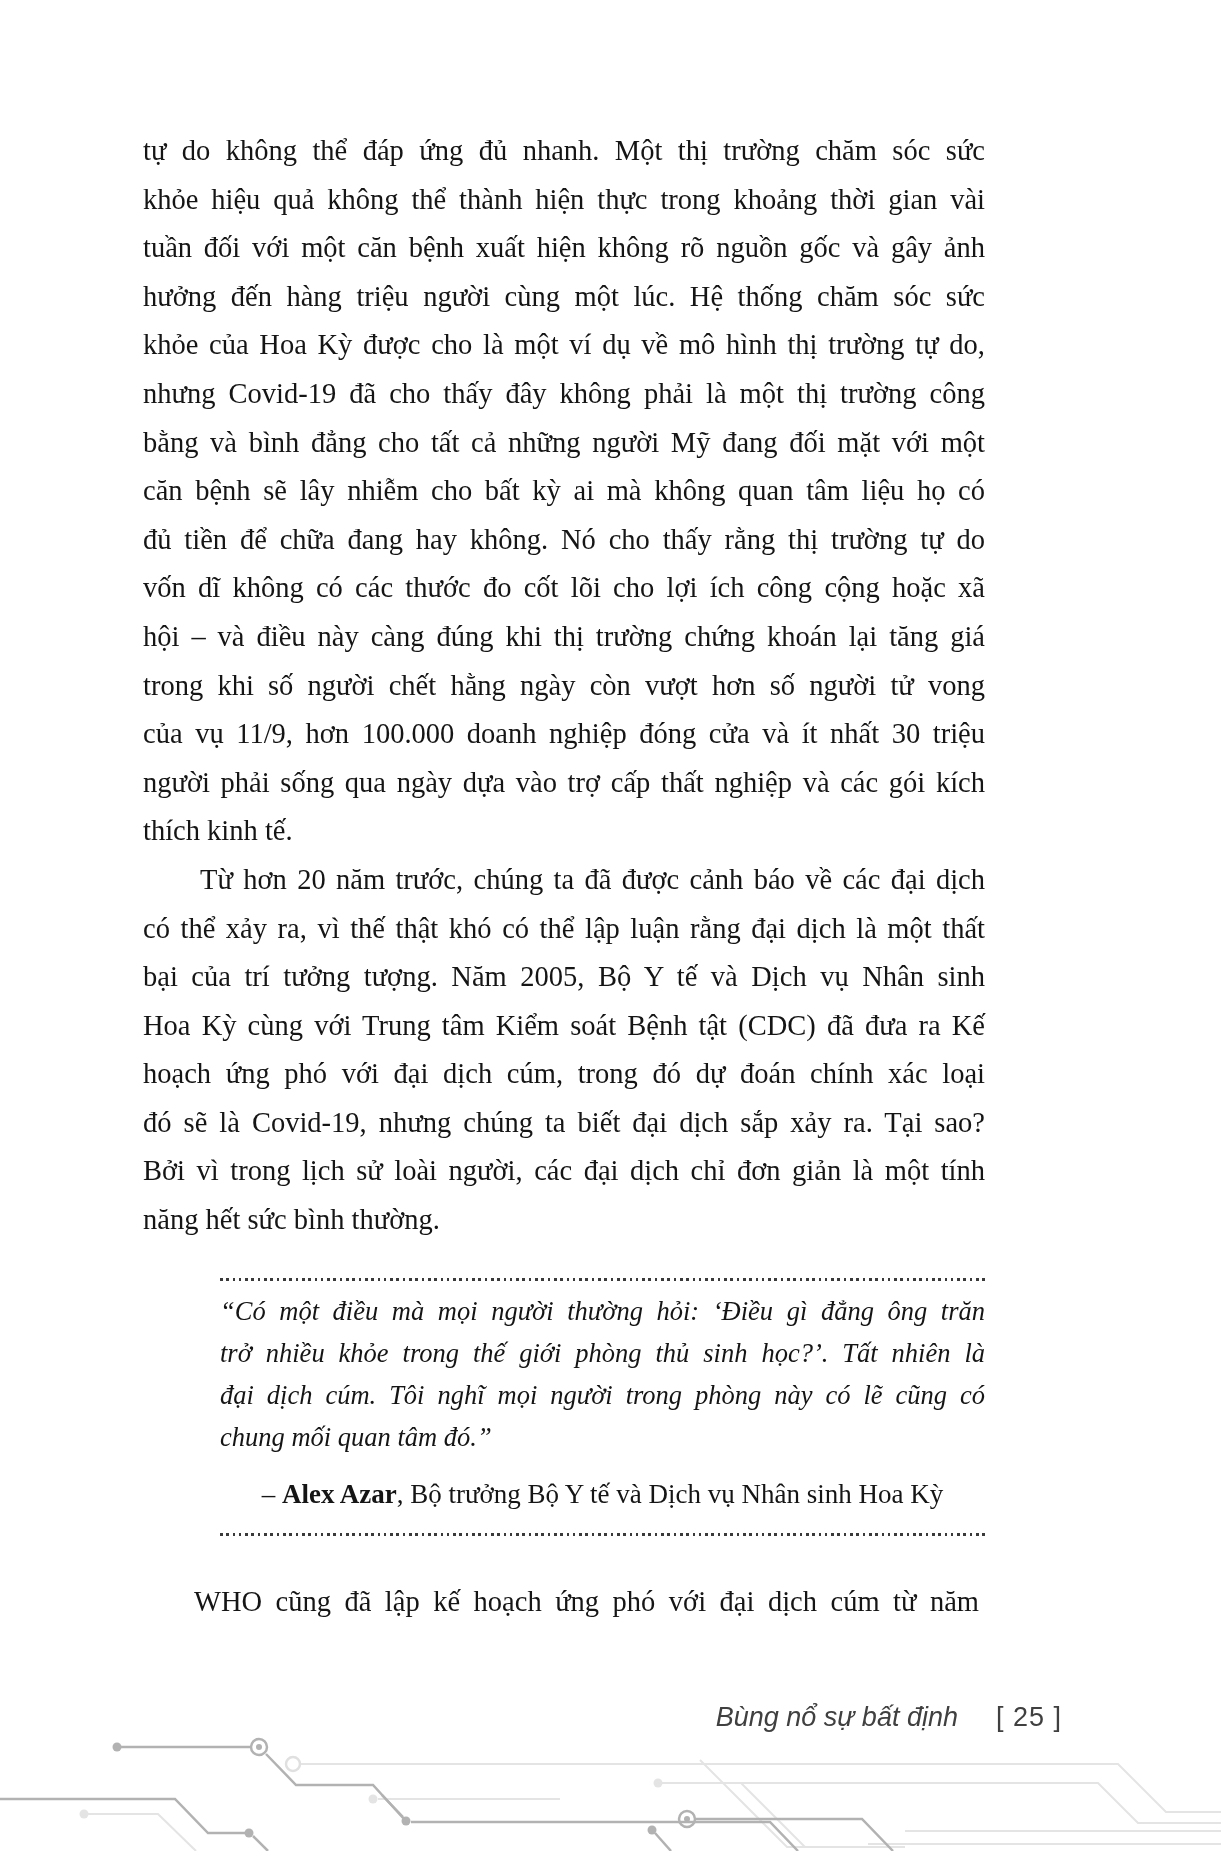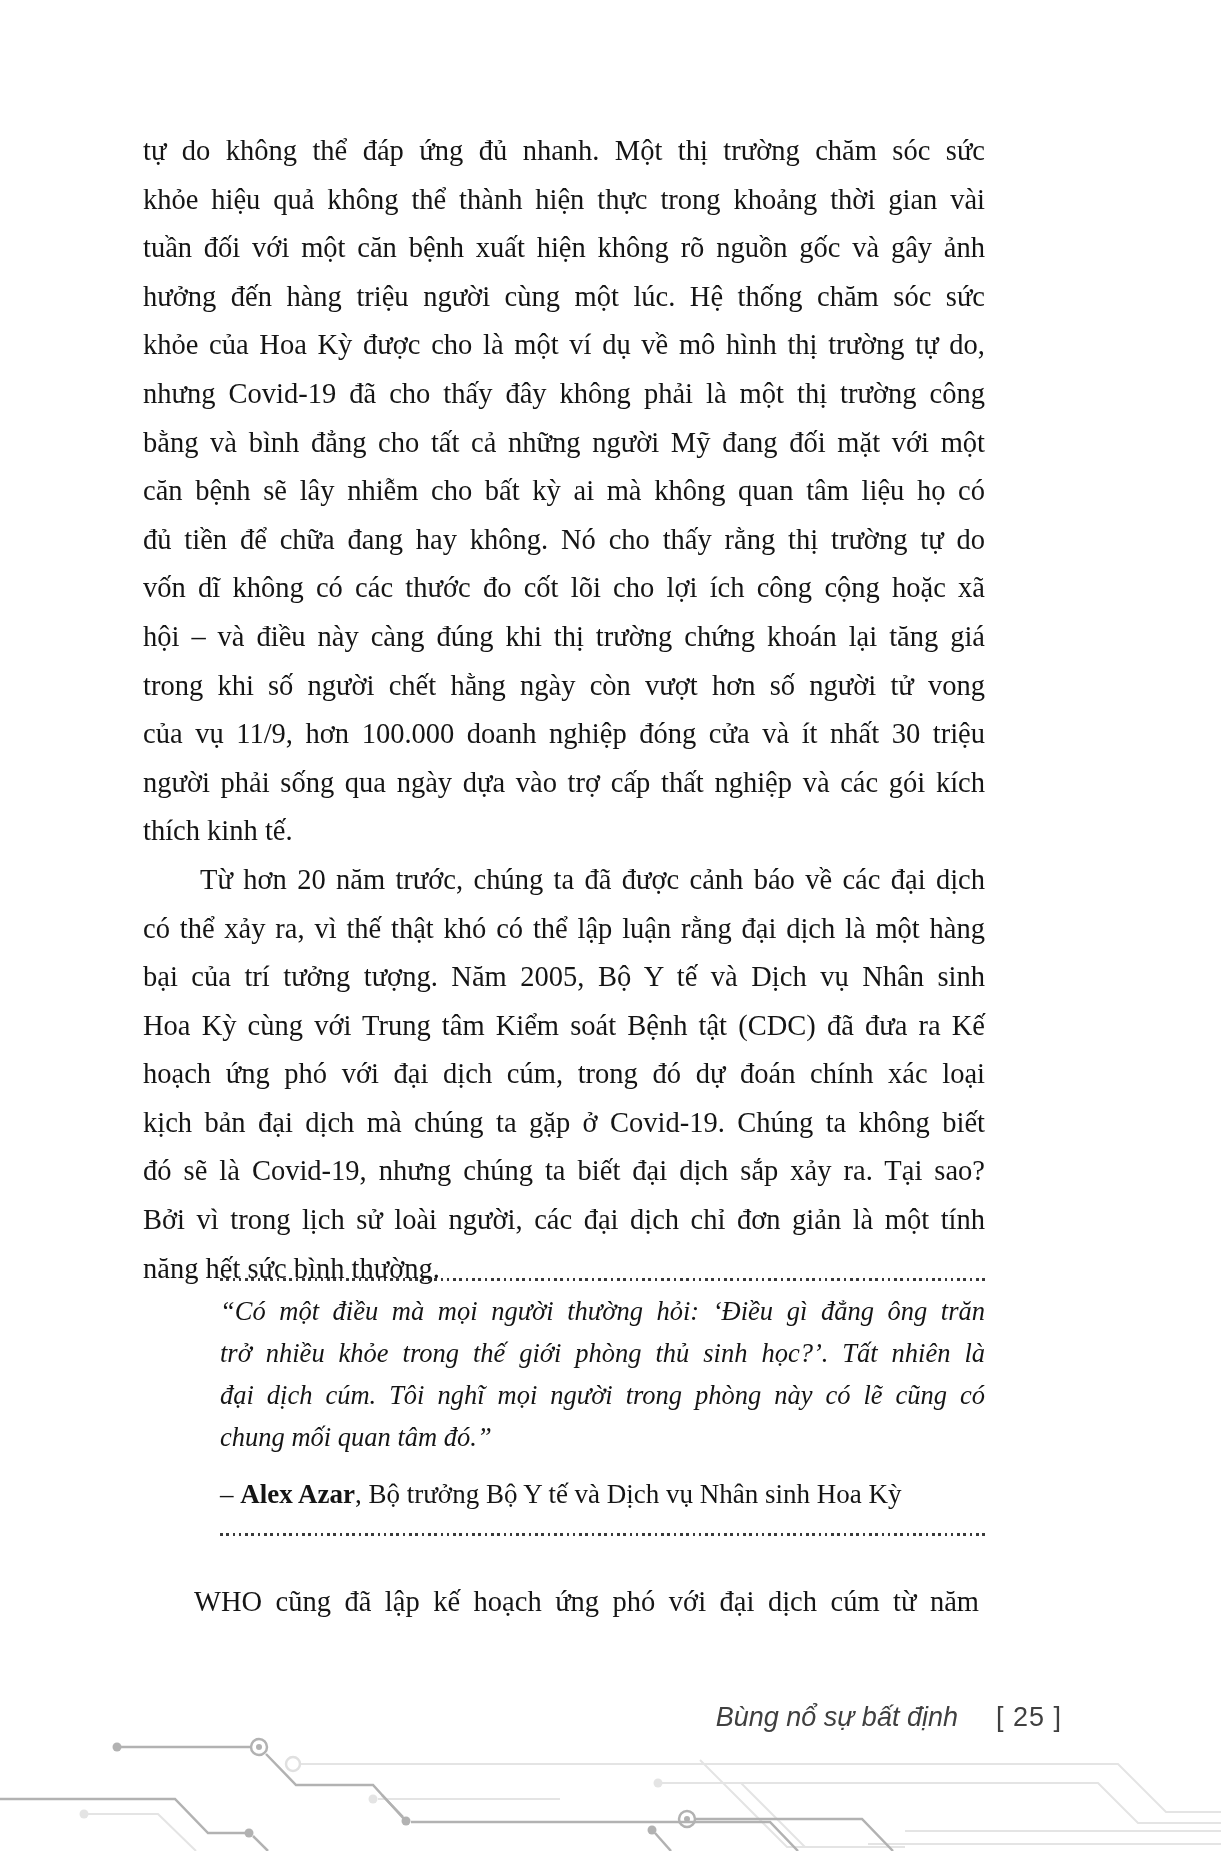--- a/index.html
+++ b/index.html
@@ -8,21 +8,21 @@
   .body-col{position:absolute;left:143px;top:127px;width:842px;}
   .para{font-size:28.5px;line-height:48.6px;}
   .line{text-align:justify;text-align-last:justify;white-space:normal;}
   .line.last{text-align-last:left;}
   .para.indent .line:first-child{text-indent:57px;}
   .p3{position:absolute;left:137px;top:1578px;width:842px;font-family:Liberation Serif, serif;}
   .quote{position:absolute;left:220px;top:1278px;width:765px;}
   .dotted{height:3px;background:repeating-linear-gradient(to right,#3a3a3a 0 2.6px,transparent 2.6px 6.3px);}
   .dotted.bottom{margin-top:20px;}
   .quote-text{margin-top:9px;font-style:italic;font-size:26.5px;line-height:42px;}
-  .attribution{margin-top:17px;font-size:27px;line-height:38px;text-align:left;}
+  .attribution{margin-top:17px;font-size:27px;line-height:38px;text-align:center;}
   .attribution .bold{font-weight:bold;}
   .footer{position:absolute;top:1700px;right:159px;font-family:"Liberation Sans",sans-serif;
           font-size:27px;line-height:34px;color:#404040;white-space:nowrap;}
   .book-title{font-style:italic;}
   .page-num{margin-left:38px;font-style:normal;letter-spacing:1px;}
   .circuit{position:absolute;left:0;bottom:0;}
 </style>
 </head>
 <body>
 
@@ -41,25 +41,24 @@
         <div class="line">đủ tiền để chữa đang hay không. Nó cho thấy rằng thị trường tự do</div>
         <div class="line">vốn dĩ không có các thước đo cốt lõi cho lợi ích công cộng hoặc xã</div>
         <div class="line">hội – và điều này càng đúng khi thị trường chứng khoán lại tăng giá</div>
         <div class="line">trong khi số người chết hằng ngày còn vượt hơn số người tử vong</div>
         <div class="line">của vụ 11/9, hơn 100.000 doanh nghiệp đóng cửa và ít nhất 30 triệu</div>
         <div class="line">người phải sống qua ngày dựa vào trợ cấp thất nghiệp và các gói kích</div>
         <div class="line last">thích kinh tế.</div>
       </section>
     <section class="para indent">
         <div class="line">Từ hơn 20 năm trước, chúng ta đã được cảnh báo về các đại dịch</div>
-        <div class="line">có thể xảy ra, vì thế thật khó có thể lập luận rằng đại dịch là một hàng</div>
+        <div class="line">có thể xảy ra, vì thế thật khó có thể lập luận rằng đại dịch là một thất</div>
         <div class="line">bại của trí tưởng tượng. Năm 2005, Bộ Y tế và Dịch vụ Nhân sinh</div>
         <div class="line">Hoa Kỳ cùng với Trung tâm Kiểm soát Bệnh tật (CDC) đã đưa ra Kế</div>
         <div class="line">hoạch ứng phó với đại dịch cúm, trong đó dự đoán chính xác loại</div>
-        <div class="line">kịch bản đại dịch mà chúng ta gặp ở Covid-19. Chúng ta không biết</div>
         <div class="line">đó sẽ là Covid-19, nhưng chúng ta biết đại dịch sắp xảy ra. Tại sao?</div>
         <div class="line">Bởi vì trong lịch sử loài người, các đại dịch chỉ đơn giản là một tính</div>
         <div class="line last">năng hết sức bình thường.</div>
       </section>
   </main>
 
   <aside class="quote">
     <div class="dotted"></div>
     <div class="quote-text">
         <div class="line">“Có một điều mà mọi người thường hỏi: ‘Điều gì đẳng ông trăn</div>

